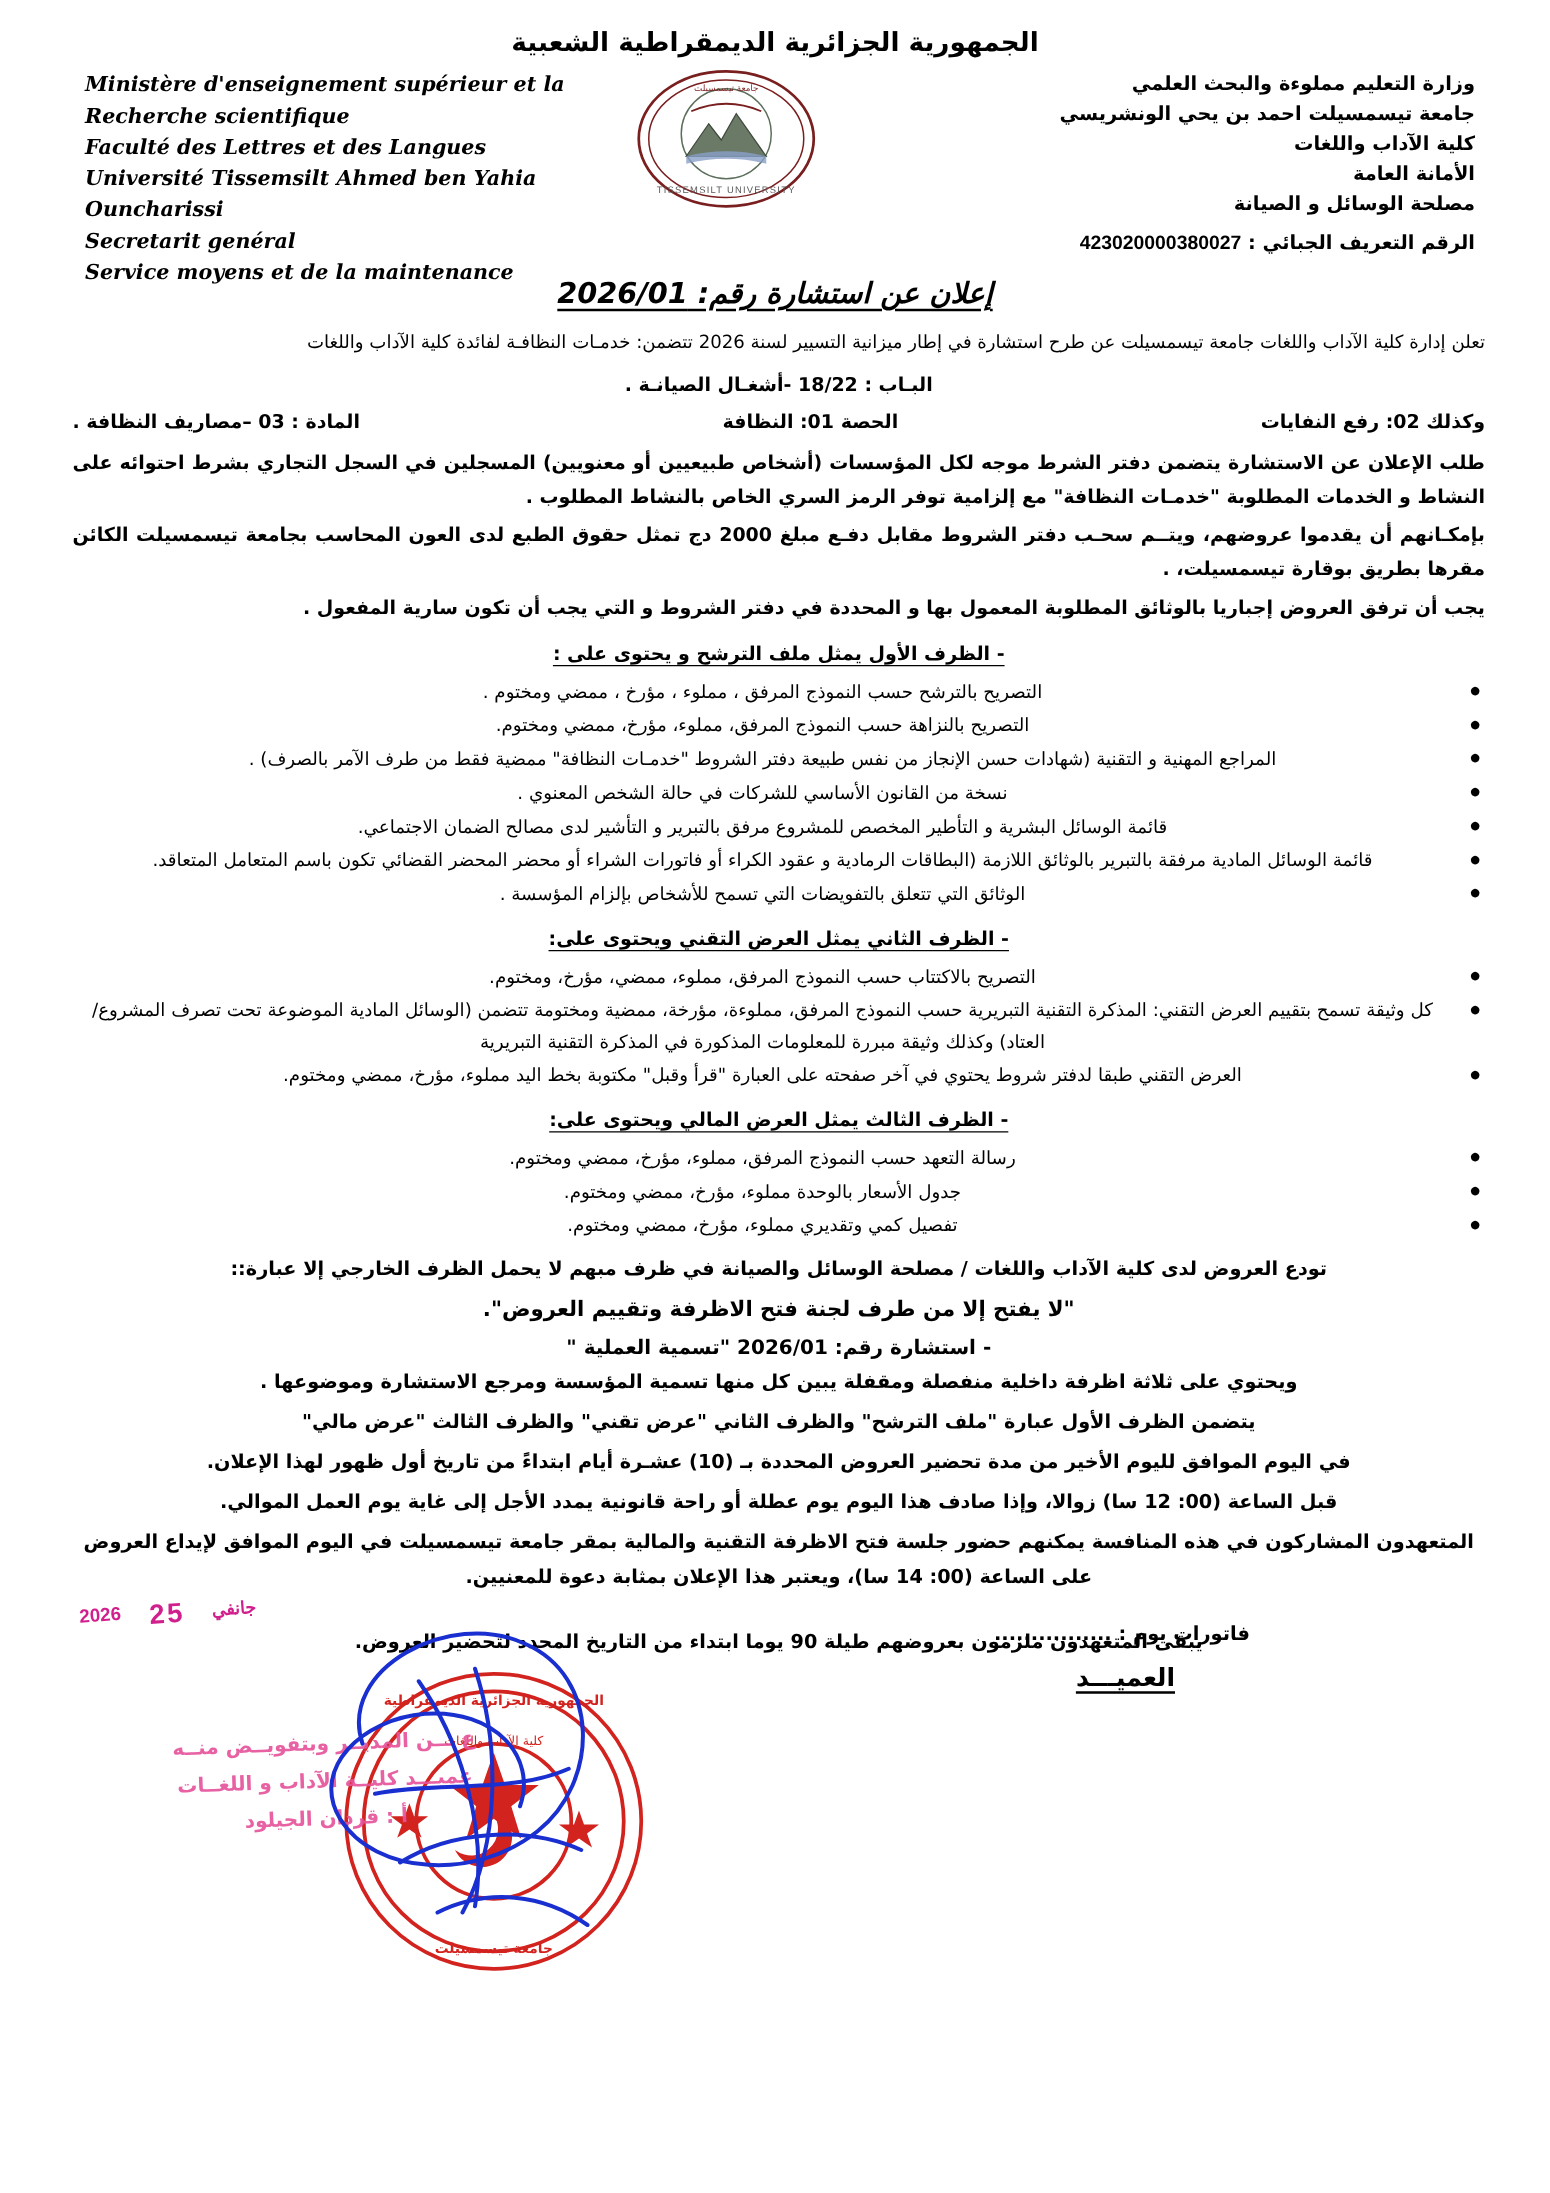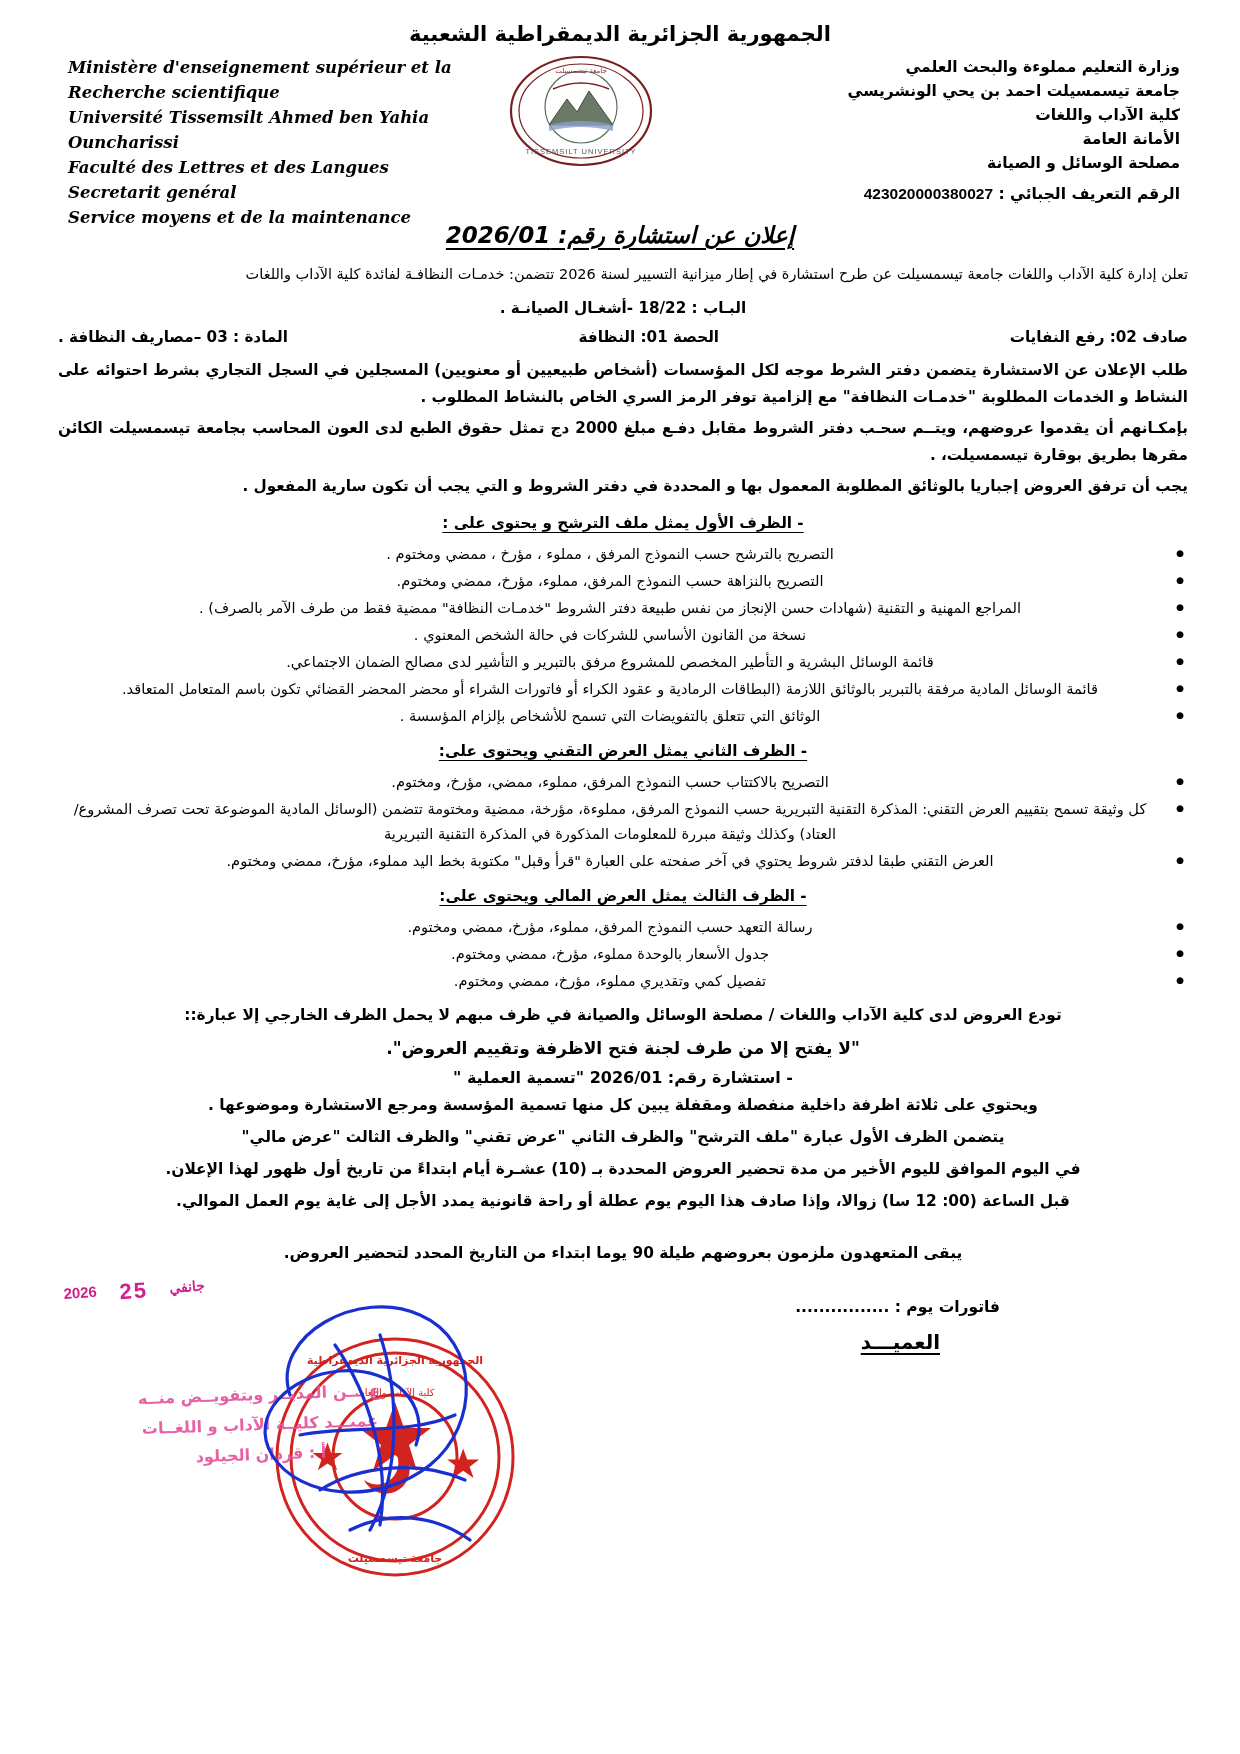--- a/index.html
+++ b/index.html
@@ -220,22 +220,22 @@
 </head>
 <body>
 
 <div class="page">
 
   <div class="hdr-title-ar">الجمهورية الجزائرية الديمقراطية الشعبية</div>
 
   <div class="hdr-left">
     <div>Ministère d'enseignement supérieur et la</div>
     <div>Recherche scientifique</div>
+    <div>Faculté des Lettres et des Langues</div>
     <div>Université Tissemsilt Ahmed ben Yahia Ouncharissi</div>
-    <div>Faculté des Lettres et des Langues</div>
     <div> Secretarit genéral</div>
     <div>Service moyens et de la maintenance</div>
   </div>
 
   <div class="hdr-right">
     <div>وزارة التعليم مملوءة والبحث العلمي</div>
     <div>جامعة تيسمسيلت احمد بن يحي الونشريسي</div>
     <div>كلية الآداب واللغات</div>
     <div>الأمانة العامة</div>
     <div>مصلحة الوسائل و الصيانة</div>
@@ -261,21 +261,21 @@
 
   <div class="doc-title">إعلان عن استشارة رقم: 2026/01</div>
 
   <div class="body-wrap">
 
     <div class="p p-intro">تعلن إدارة كلية الآداب واللغات  جامعة تيسمسيلت عن طرح استشارة في إطار ميزانية التسيير لسنة 2026 تتضمن: خدمـات النظافـة لفائدة كلية الآداب واللغات</div>
 
     <div class="line-chapitre">البـاب : 18/22 -أشغـال الصيانـة .</div>
 
     <div class="line-article">
-      <span>صادف 02: رفع النفايات</span>
+      <span>وكذلك 02: رفع النفايات</span>
       <span>الحصة 01: النظافة</span>
       <span>المادة : 03 –مصاريف النظافة .</span>
     </div>
 
     <div class="p mt6">طلب الإعلان عن الاستشارة يتضمن دفتر الشرط موجه لكل المؤسسات (أشخاص طبيعيين أو معنويين) المسجلين في السجل التجاري بشرط احتوائه على النشاط و الخدمات المطلوبة "خدمـات النظافة" مع إلزامية توفر الرمز السري الخاص بالنشاط المطلوب .</div>
     <div class="p">بإمكـانهم أن يقدموا عروضهم، ويتــم سحـب دفتر الشروط مقابل دفـع مبلغ 2000 دج تمثل حقوق الطبع لدى العون المحاسب بجامعة تيسمسيلت الكائن مقرها بطريق بوقارة تيسمسيلت، .</div>
     <div class="p">يجب أن ترفق العروض إجباريا بالوثائق المطلوبة المعمول بها و المحددة في دفتر الشروط و التي يجب أن تكون سارية المفعول .</div>
 
     <div class="dash-head u">- الظرف الأول يمثل ملف الترشح و يحتوى على :</div>
     <ul class="bullets">
@@ -303,20 +303,21 @@
     </ul>
 
     <div class="closing">
       <div class="p" style="text-align:center;">تودع العروض لدى كلية الآداب واللغات / مصلحة الوسائل والصيانة في ظرف مبهم لا يحمل الظرف الخارجي إلا عبارة::</div>
       <div class="quote-line">"لا يفتح إلا من طرف لجنة فتح الاظرفة وتقييم العروض".</div>
       <div class="quote-sub">- استشارة رقم: 2026/01 "تسمية العملية "</div>
       <div class="p" style="text-align:center;">ويحتوي على ثلاثة اظرفة داخلية منفصلة ومقفلة يبين كل منها تسمية المؤسسة ومرجع الاستشارة وموضوعها .</div>
       <div class="p" style="text-align:center;">يتضمن الظرف الأول عبارة "ملف الترشح" والظرف الثاني "عرض تقني" والظرف الثالث "عرض مالي"</div>
       <div class="p" style="text-align:center;">في اليوم الموافق لليوم الأخير من مدة تحضير العروض المحددة بـ (10) عشـرة أيام  ابتداءً من تاريخ أول ظهور لهذا الإعلان.</div>
       <div class="p" style="text-align:center;">قبل الساعة (00: 12 سا) زوالا، وإذا صادف هذا اليوم يوم عطلة أو راحة قانونية يمدد الأجل إلى غاية يوم العمل  الموالي.</div>
+      <div class="p" style="text-align:center;">المتعهدون المشاركون في هذه المنافسة يمكنهم حضور جلسة فتح الاظرفة التقنية والمالية بمقر جامعة تيسمسيلت في اليوم الموافق لإيداع العروض على الساعة (00: 14 سا)، ويعتبر هذا الإعلان بمثابة دعوة للمعنيين.</div>
       <div class="p" style="text-align:center;margin-top:24px;">يبقى المتعهدون ملزمون بعروضهم طيلة 90 يوما ابتداء من التاريخ المحدد لتحضير العروض.</div>
     </div>
   </div>
 
   <div class="sig-date">فاتورات يوم : ................</div>
   <div class="sig-dean">العميـــد</div>
 
   <div class="stamp-date">
     <span class="d1">2026</span>
     <span class="d2">25</span>

